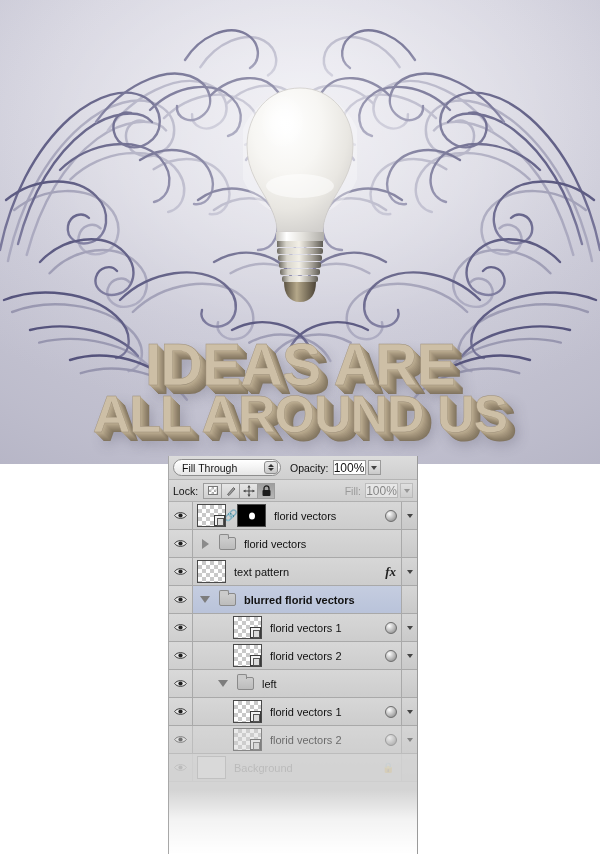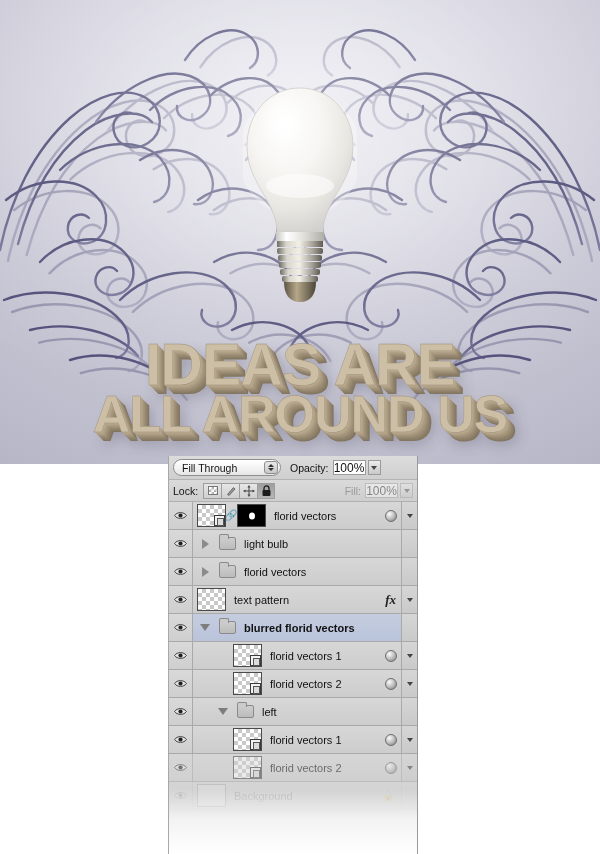--- a/index.html
+++ b/index.html
@@ -407,39 +407,20 @@
                 <circle cx="6.5" cy="4.5" r="2.1" fill="#1f1f1f"></circle>
               </svg>
             </span>
           </span>
           <span class="indent" style="width:4px"></span>
           <span class="tri-cell">
             <span class="tri-right"></span>
           </span>
           <span style="width:6px"></span>
           <span class="folder"></span>
-          <span class="row-name">light bulb</span>
-          <span class="row-right"></span>
-          <span class="expand-cell"></span>
-        </div>
-        <div class="row">
-          <span class="eye-cell">
-            <span class="eye">
-              <svg width="13" height="9" viewBox="0 0 13 9">
-                <path d="M0.6 4.5 C3 0.7 10 0.7 12.4 4.5 C10 8.3 3 8.3 0.6 4.5 Z" fill="#e9e9e9" stroke="#2a2a2a" stroke-width="0.9"></path>
-                <circle cx="6.5" cy="4.5" r="2.1" fill="#1f1f1f"></circle>
-              </svg>
-            </span>
-          </span>
-          <span class="indent" style="width:4px"></span>
-          <span class="tri-cell">
-            <span class="tri-right"></span>
-          </span>
-          <span style="width:6px"></span>
-          <span class="folder"></span>
           <span class="row-name">florid vectors</span>
           <span class="row-right"></span>
           <span class="expand-cell"></span>
         </div>
         <div class="row">
           <span class="eye-cell">
             <span class="eye">
               <svg width="13" height="9" viewBox="0 0 13 9">
                 <path d="M0.6 4.5 C3 0.7 10 0.7 12.4 4.5 C10 8.3 3 8.3 0.6 4.5 Z" fill="#e9e9e9" stroke="#2a2a2a" stroke-width="0.9"></path>
                 <circle cx="6.5" cy="4.5" r="2.1" fill="#1f1f1f"></circle>

